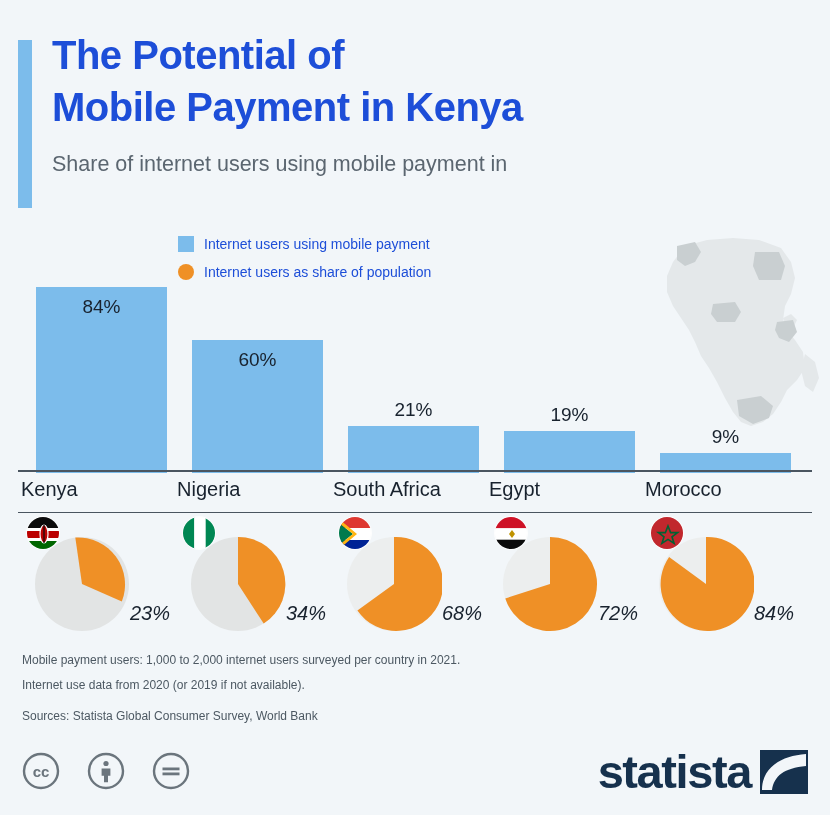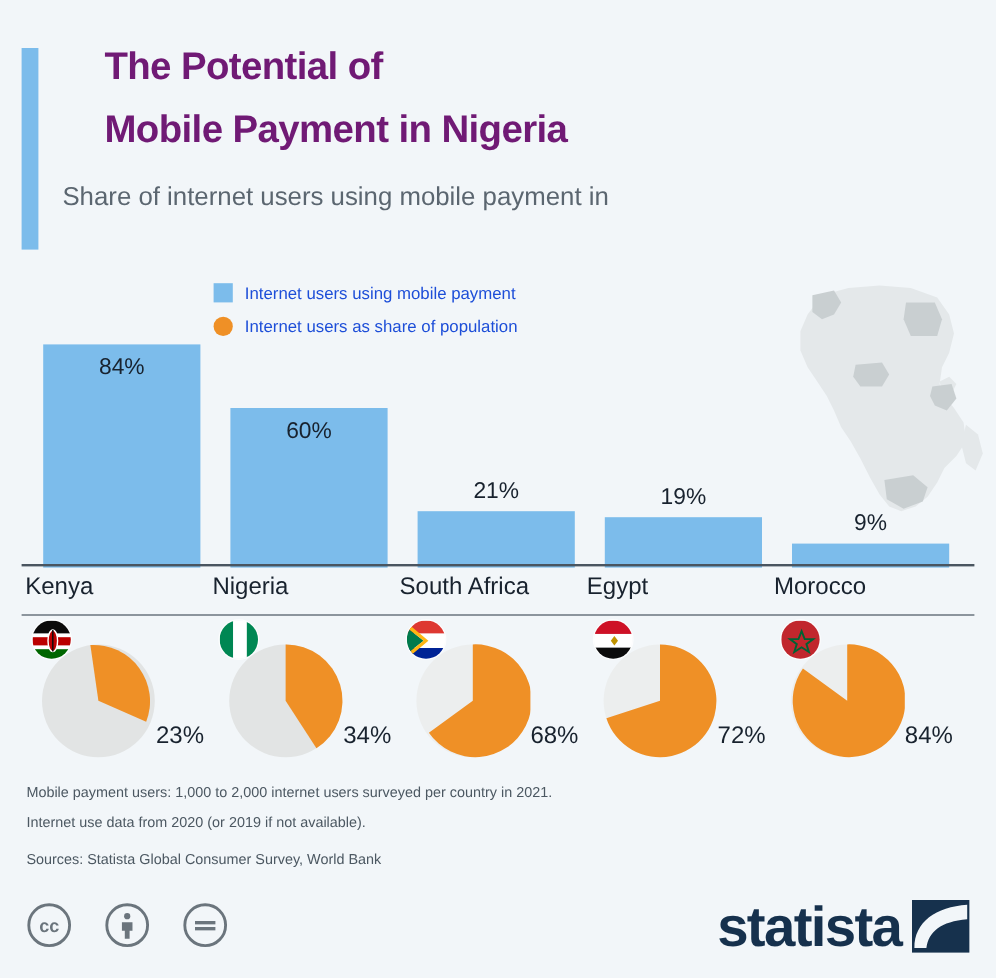--- a/index.html
+++ b/index.html
@@ -40,26 +40,25 @@
     top: 40px;
     width: 14px;
     height: 168px;
     background: #7cbceb;
   }
   .title {
     position: absolute;
     left: 52px;
     top: 29px;
     width: 700px;
-    font-size: 32px;
+    font-size: 40px;
     line-height: 52px;
     font-weight: bold;
     letter-spacing: -0.5px;
-    color: #701a75;
-    margin-left: 35px;
+    color: #1d4ed8;
   }
   .title .line2 { display: block; }
   .subtitle {
     position: absolute;
     left: 52px;
     top: 150px;
     width: 640px;
     font-size: 21.5px;
     line-height: 29px;
     color: #5b6670;
@@ -159,20 +158,21 @@
     color: #18222e;
   }
 
   
   .pie-row {
     position: absolute;
     left: 0;
     top: 516px;
     width: 830px;
     height: 128px;
+    font-style: italic;
   }
   .pie-group { position: absolute; top: 0; }
   .flag {
     position: absolute;
     top: 0;
     left: 0;
     width: 34px;
     height: 34px;
     border-radius: 50%;
     overflow: hidden;
@@ -257,21 +257,21 @@
       <path fill="#c9cfd1" d="M58 82 L80 80 L86 90 L80 100 L62 100 L56 92 Z"></path>
       <path fill="#c9cfd1" d="M122 100 L138 98 L142 110 L134 120 L124 116 L120 108 Z"></path>
       <path fill="#c9cfd1" d="M82 178 L106 174 L118 184 L114 196 L98 202 L84 194 Z"></path>
     </g>
   </svg>
 
   <div class="accent-bar"></div>
 
   <div class="title">
     <span>The Potential of</span>
-    <span class="line2">Mobile Payment in Nigeria</span>
+    <span class="line2">Mobile Payment in Kenya</span>
   </div>
 
   <div class="subtitle">
     <span>Share of internet users using mobile payment in</span>
   </div>
 
   <div class="legend">
     <div class="legend-row">
       <span class="legend-marker-square"></span>
       <span class="legend-label">Internet users using mobile payment</span>

